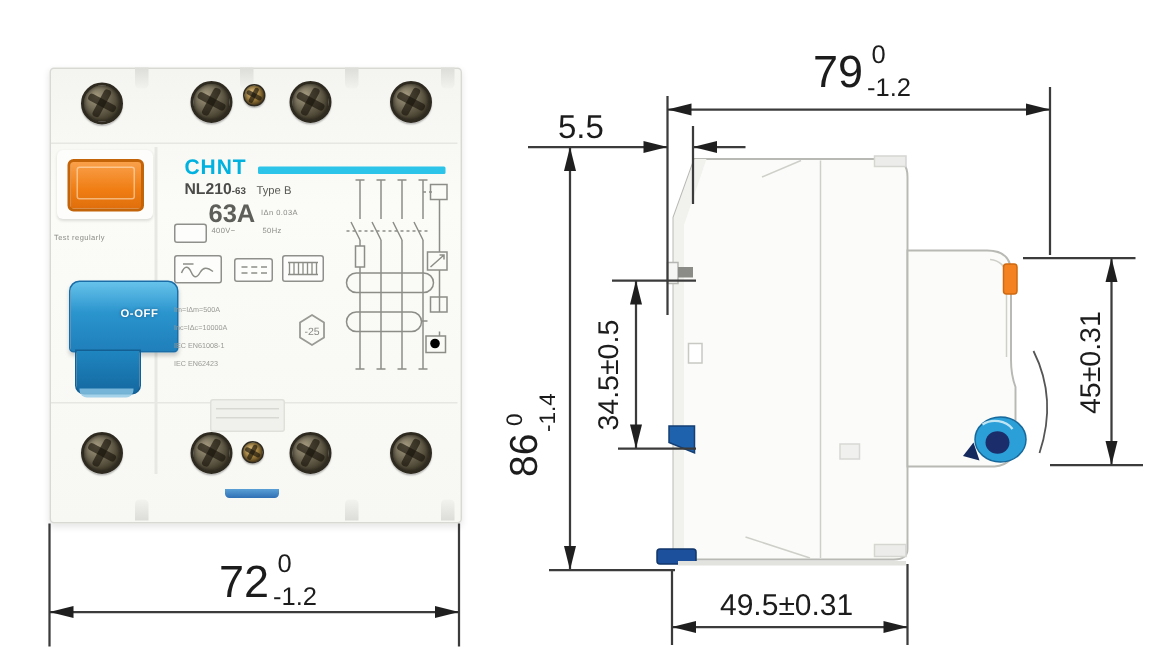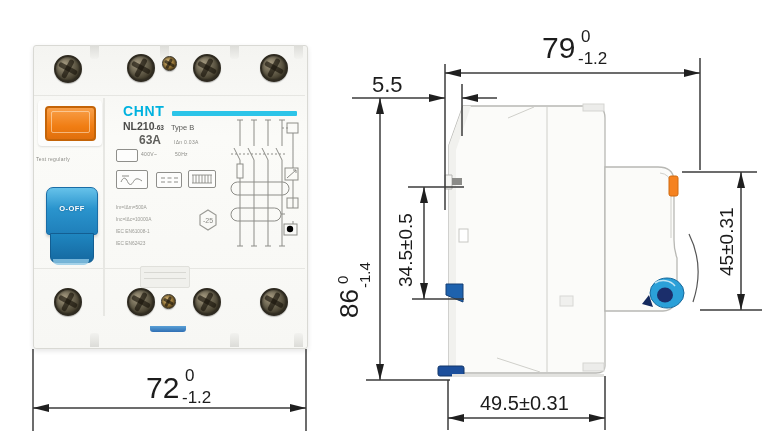--- a/index.html
+++ b/index.html
@@ -18,30 +18,30 @@
   .screw.big{width:24px;height:24px;}
   .screw.small{width:13px;height:13px;background:radial-gradient(circle at 35% 32%,#d8b878,#a1803f 45%,#6e5526 75%,#553f18);border-width:1px;}
   .screw i{position:absolute;left:50%;top:50%;width:82%;height:22%;margin:-11% 0 0 -41%;
            background:rgba(24,20,10,.65);border-radius:2px;}
   .screw .s1{transform:rotate(28deg);} .screw .s2{transform:rotate(118deg);}
   .btn-panel{background:#fdfdfc;border-radius:4px;box-shadow:0 1px 2px rgba(0,0,0,.12);}
   .orange-btn{background:linear-gradient(180deg,#f9a04a,#f07d13 60%,#e06f0c);border:2px solid #c46408;border-radius:4px;}
   .orange-btn b{position:absolute;left:4px;top:3px;right:4px;bottom:6px;border:1px solid rgba(255,235,210,.55);border-radius:2px;}
   .tiny{color:#8b8b86;font-size:5px;letter-spacing:.3px;}
   .lever{background:linear-gradient(180deg,#66c2ea,#2a94cd 45%,#1f7fba);border:1px solid #1a6da6;border-radius:7px 7px 3px 3px;
-         box-shadow:0 2px 3px rgba(0,0,0,.18);}
+         box-shadow:0 2px 3px rgba(0,0,0,.18);padding-left:21px;}
   .lever-label{color:#fff;font-size:7.5px;font-weight:bold;text-align:center;letter-spacing:.4px;text-shadow:0 0 2px rgba(0,40,80,.5);}
   .lever-low{background:linear-gradient(180deg,#1f86c0,#1568a0);border-radius:0 0 6px 6px;border:1px solid #135e92;}
   .lever-lip{background:#8fc8e6;border-radius:0 0 5px 5px;opacity:.8;}
   .logo{color:#00b2df;font-size:14px;font-weight:800;letter-spacing:.6px;}
   .logo-bar{background:#2cc4e8;border-radius:1px;}
   .model{color:#4b4b49;font-size:10.5px;font-weight:bold;}
   .model .sz{font-size:6.5px;font-weight:bold;}
   .model .tp{font-size:7.5px;font-weight:normal;color:#5a5a57;margin-left:7px;}
-  .amp{color:#5e5e5b;font-size:12px;font-weight:bold;}
+  .amp{color:#5e5e5b;font-size:17px;font-weight:bold;}
   .cert{border:1.5px solid #8f8f8b;border-radius:2px;background:#fdfdfc;}
   .spec{color:#9a9a95;font-size:4.8px;line-height:12px;white-space:pre;}
   .recess{background:#f0f0ec;border:1px solid #e0e0db;border-radius:2px;}
   .recess i{position:absolute;left:3px;right:3px;height:1px;background:#d8d8d3;}
   .clip-sliver{background:linear-gradient(180deg,#5aa0d6,#2f6fb4);border-radius:0 0 3px 3px;}
   .groove-v{background:#e7e7e3;width:2px;}
 
   
   svg.overlay{position:absolute;left:0;top:0;z-index:6;pointer-events:none;}
   .dim line{stroke:#3b3b3b;stroke-width:1.5;}

